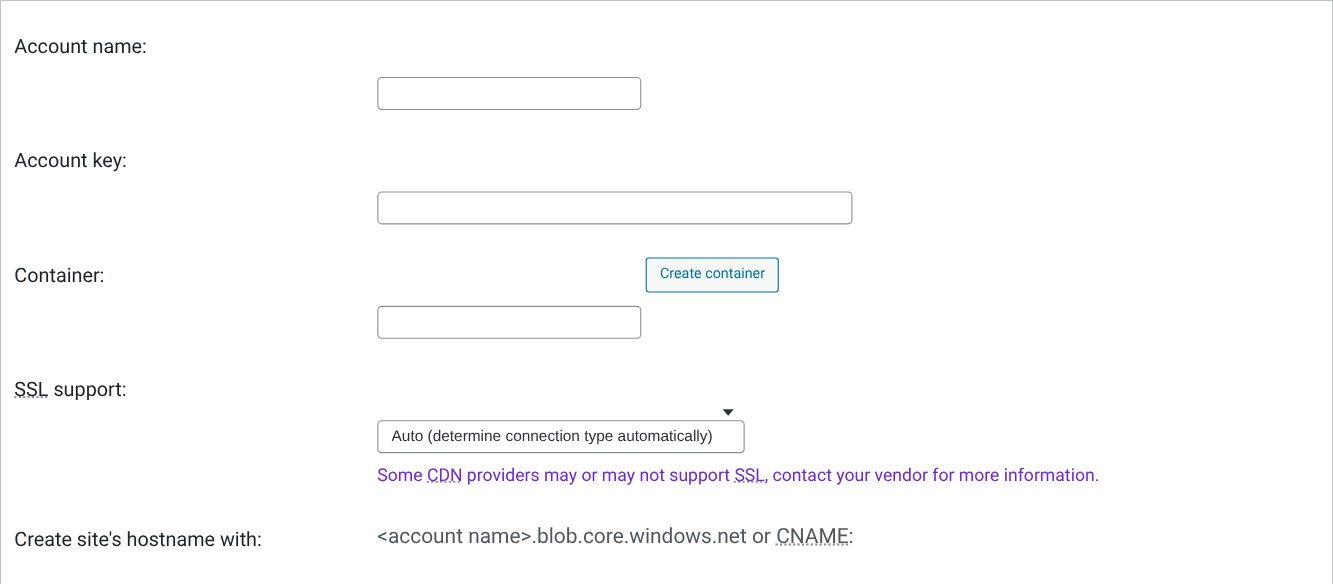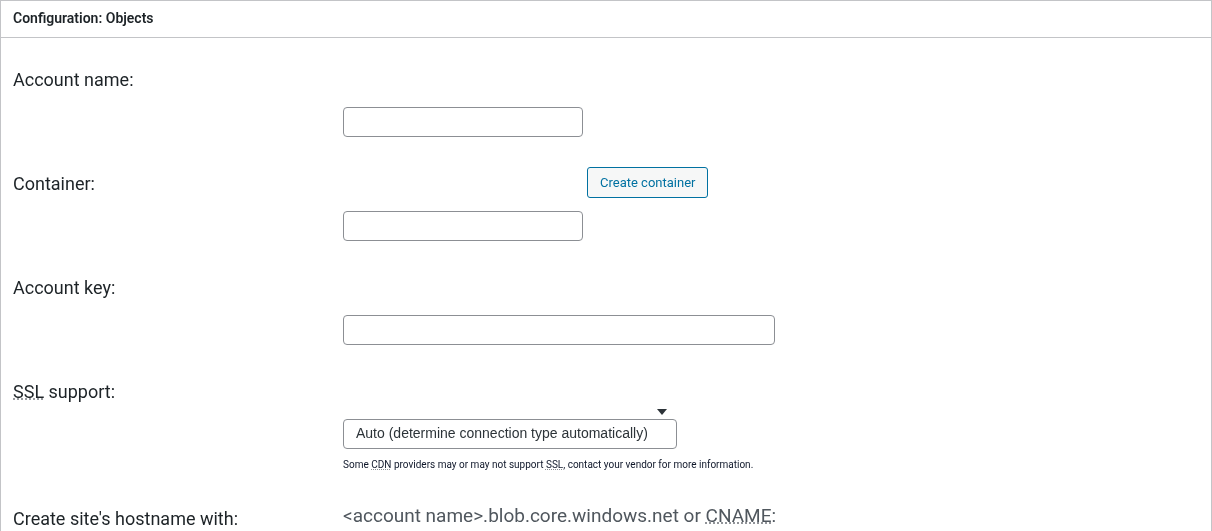--- a/index.html
+++ b/index.html
@@ -96,22 +96,22 @@
     border: 1px solid #0071a1;
     border-radius: 3px;
     background: #f6f7f7;
     color: #0071a1;
     cursor: pointer;
     vertical-align: top;
     margin-left: 4px;
     white-space: nowrap;
   }
   .desc {
-    font-size: 10px;
-    color: #0f172a;
+    font-size: 16px;
+    color: #6d28d9;
     margin-top: 8px;
     line-height: 1.5;
   }
   abbr {
     text-decoration: underline dotted #8c8f94;
     cursor: help;
   }
   .hint {
     font-size: 19px;
     color: #50575e;
@@ -134,43 +134,42 @@
   .footer-actions {
     padding: 10px 0 0 0;
     margin-top: 8px;
   }
   .footer-actions .button { margin-left: 0; }
 </style>
 </head>
 <body>
 
 <div class="panel">
-  <div class="panel-header">Configuration: Objects</div>
   <div class="panel-body">
     <table class="form-table">
       <tbody>
 
         <tr>
           <th>Account name:</th>
           <td>
             <input type="text" class="w240" value="" style="">
           </td>
         </tr>
 
         <tr>
+          <th>Account key:</th>
+          <td>
+            <input type="text" class="w430" value="" style="">
+          </td>
+        </tr>
+
+        <tr>
           <th>Container:</th>
           <td>
             <input type="text" class="w240" value="" style=""><span class="button">Create container</span>
-          </td>
-        </tr>
-
-        <tr>
-          <th>Account key:</th>
-          <td>
-            <input type="text" class="w430" value="" style="">
           </td>
         </tr>
 
         <tr>
           <th>
             <span></span><abbr>SSL</abbr><span> support:</span>
           </th>
           <td>
             <span class="select-wrap">
               <select>

